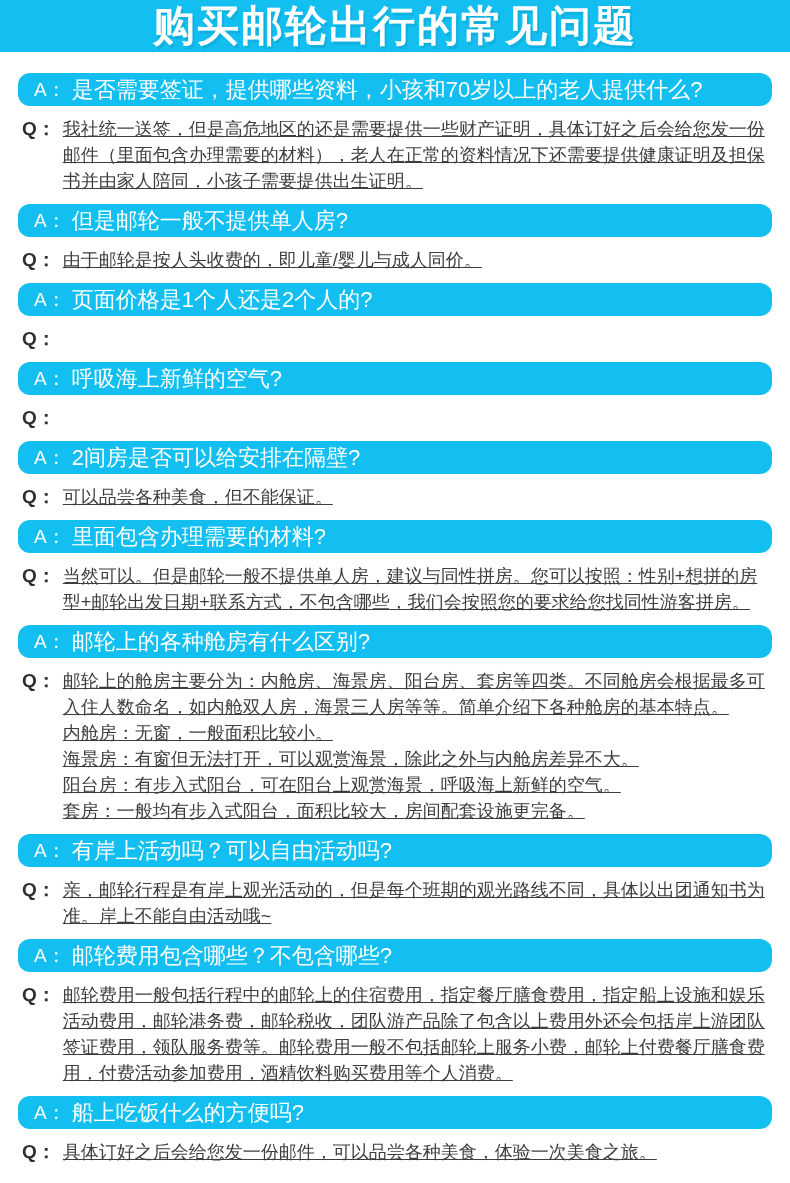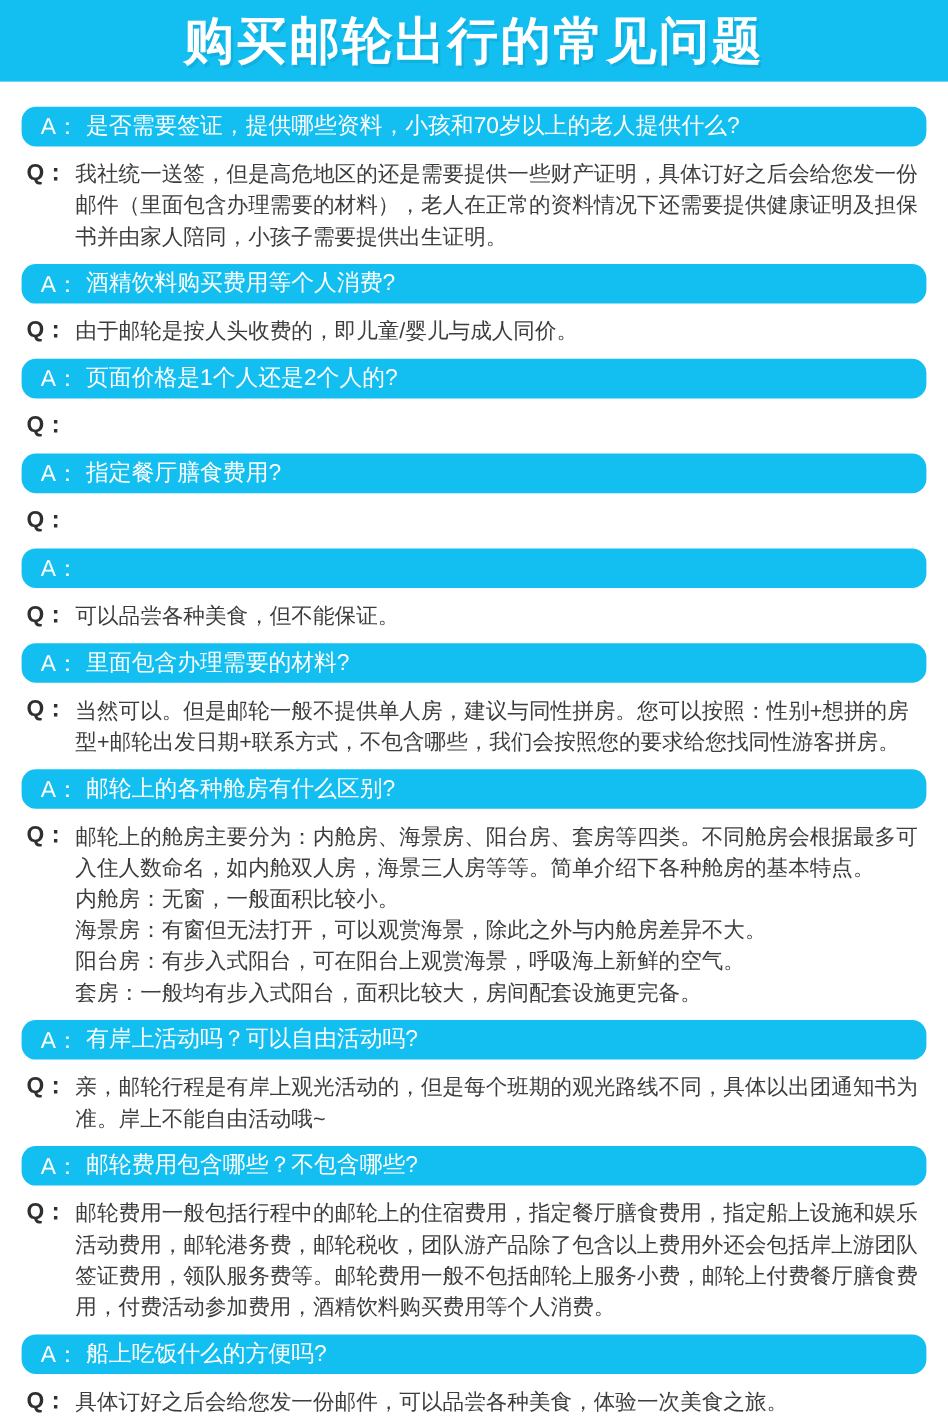--- a/index.html
+++ b/index.html
@@ -2,52 +2,53 @@
 <html lang="zh"><head>
 <meta charset="utf-8">
 <style>
   * { margin:0; padding:0; box-sizing:border-box; }
   html,body { background:#ffffff; }
   .page {
     width:790px; min-height:1183px; margin:0 auto; background:#ffffff;
     font-family:"Liberation Sans","DejaVu Sans",sans-serif;
   }
   .header {
-    height:68px; background:#13BFF0;
+    height:52px; background:#13BFF0;
     display:flex; align-items:center; justify-content:center;
   }
   .header-title {
     color:#ffffff; font-size:42px; font-weight:bold; letter-spacing:2px;
     text-shadow:2px 3px 0 rgba(9,105,140,0.16);
     white-space:nowrap;
   }
   .content { padding:21px 18px 14px 18px; }
   .faq-item { }
   .qbar {
     background:#13BFF0; border-radius:12px; min-height:33px;
     display:flex; align-items:center; padding:3px 16px;
     margin-bottom:8px;
   }
   .qbar .prefix {
     color:#ffffff; font-size:19px; margin-right:6px; flex:none;
   }
   .qbar .qtext {
-    color:#ffffff; font-size:19px; line-height:24px;
+    color:#ffffff; font-size:22px; line-height:24px;
   }
   .answer {
     display:flex; align-items:flex-start;
     padding:2px 2px 0 4px; margin-bottom:10px;
   }
   .answer .aprefix {
     color:#2f2f2f; font-weight:bold; font-size:19px; line-height:26px;
     margin-right:7px; flex:none;
   }
   .answer .atext {
     flex:1; color:#3d3d3d; font-size:18px; line-height:26px;
     white-space:pre-wrap;
+    text-decoration:underline;
   }
 </style>
 </head>
 <body>
 
 <div class="page">
 
   <div class="header">
     <div class="header-title">购买邮轮出行的常见问题</div>
   </div>
@@ -61,51 +62,52 @@
       </div>
       <div class="answer">
         <span class="aprefix">Q：</span>
         <div class="atext">我社统一送签，但是高危地区的还是需要提供一些财产证明，具体订好之后会给您发一份邮件（里面包含办理需要的材料），老人在正常的资料情况下还需要提供健康证明及担保书并由家人陪同，小孩子需要提供出生证明。</div>
       </div>
     </section>
 
     <section class="faq-item">
       <div class="qbar">
         <span class="prefix">A：</span>
-        <span class="qtext">酒精饮料购买费用等个人消费?</span>
+        <span class="qtext">但是邮轮一般不提供单人房?</span>
       </div>
       <div class="answer">
         <span class="aprefix">Q：</span>
         <div class="atext">由于邮轮是按人头收费的，即儿童/婴儿与成人同价。</div>
       </div>
     </section>
 
     <section class="faq-item">
       <div class="qbar">
         <span class="prefix">A：</span>
         <span class="qtext">页面价格是1个人还是2个人的?</span>
       </div>
       <div class="answer">
         <span class="aprefix">Q：</span>
       </div>
     </section>
 
     <section class="faq-item">
       <div class="qbar">
         <span class="prefix">A：</span>
-        <span class="qtext">指定餐厅膳食费用?</span>
+        <span class="qtext">呼吸海上新鲜的空气?</span>
       </div>
       <div class="answer">
         <span class="aprefix">Q：</span>
       </div>
     </section>
 
     <section class="faq-item">
       <div class="qbar">
         <span class="prefix">A：</span>
+        <span class="qtext">2间房是否可以给安排在隔壁?</span>
       </div>
       <div class="answer">
         <span class="aprefix">Q：</span>
         <div class="atext">可以品尝各种美食，但不能保证。</div>
       </div>
     </section>
 
     <section class="faq-item">
       <div class="qbar">
         <span class="prefix">A：</span>

